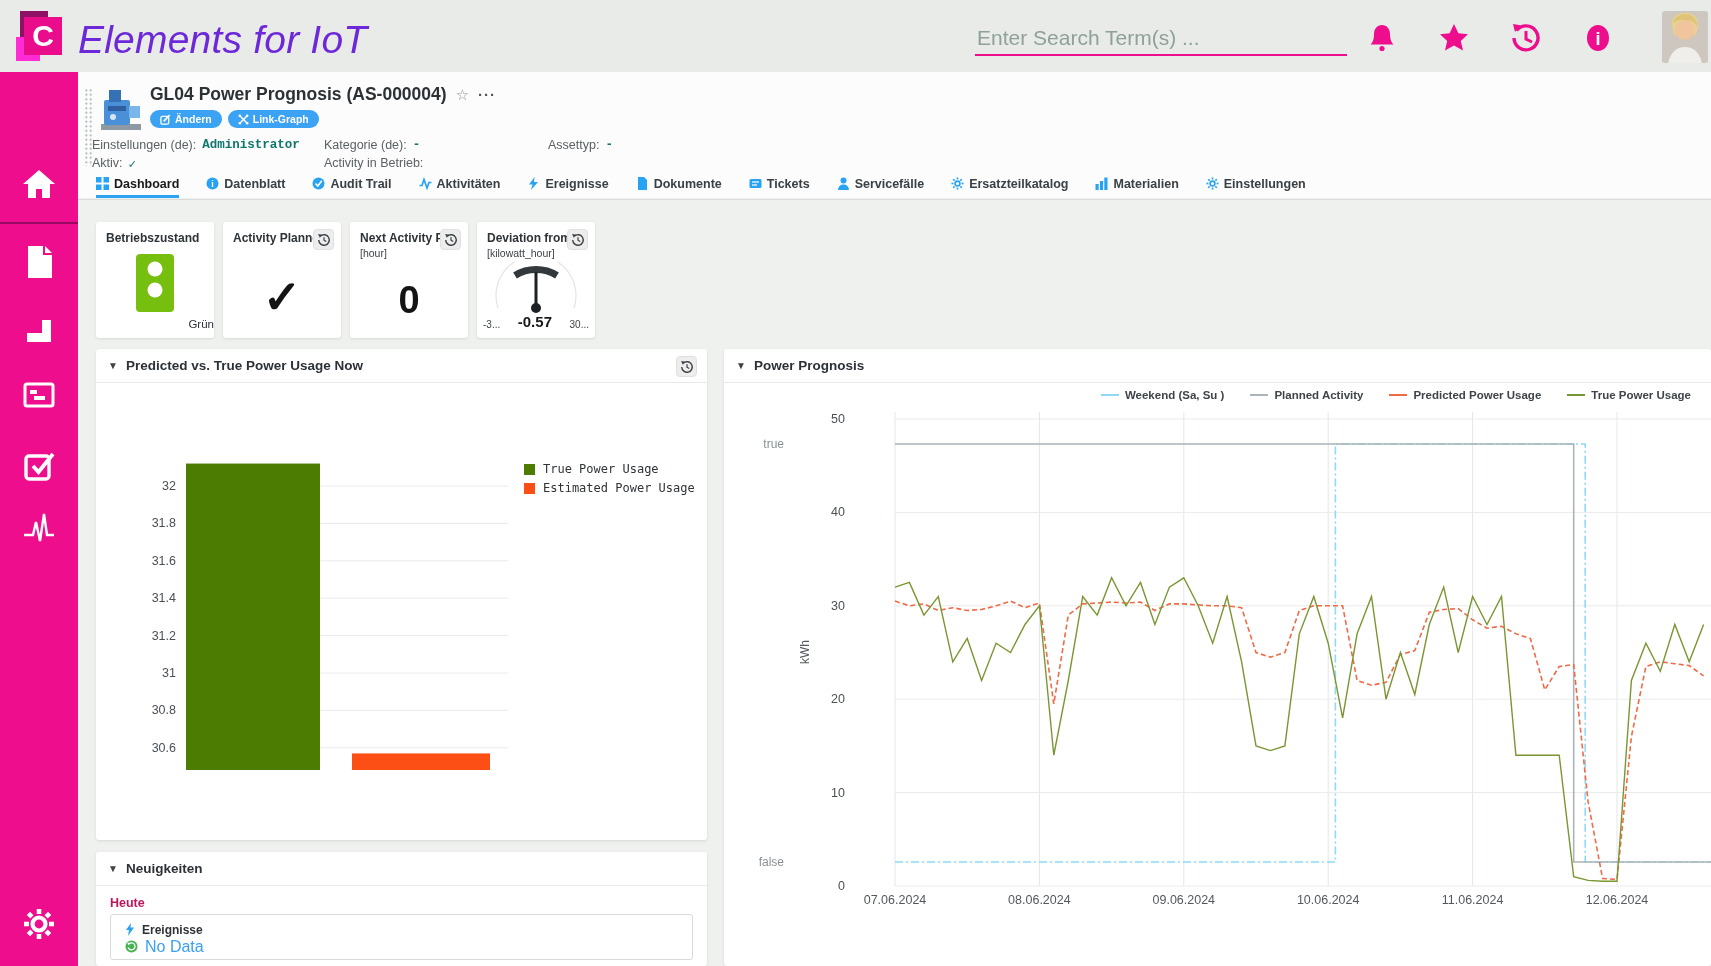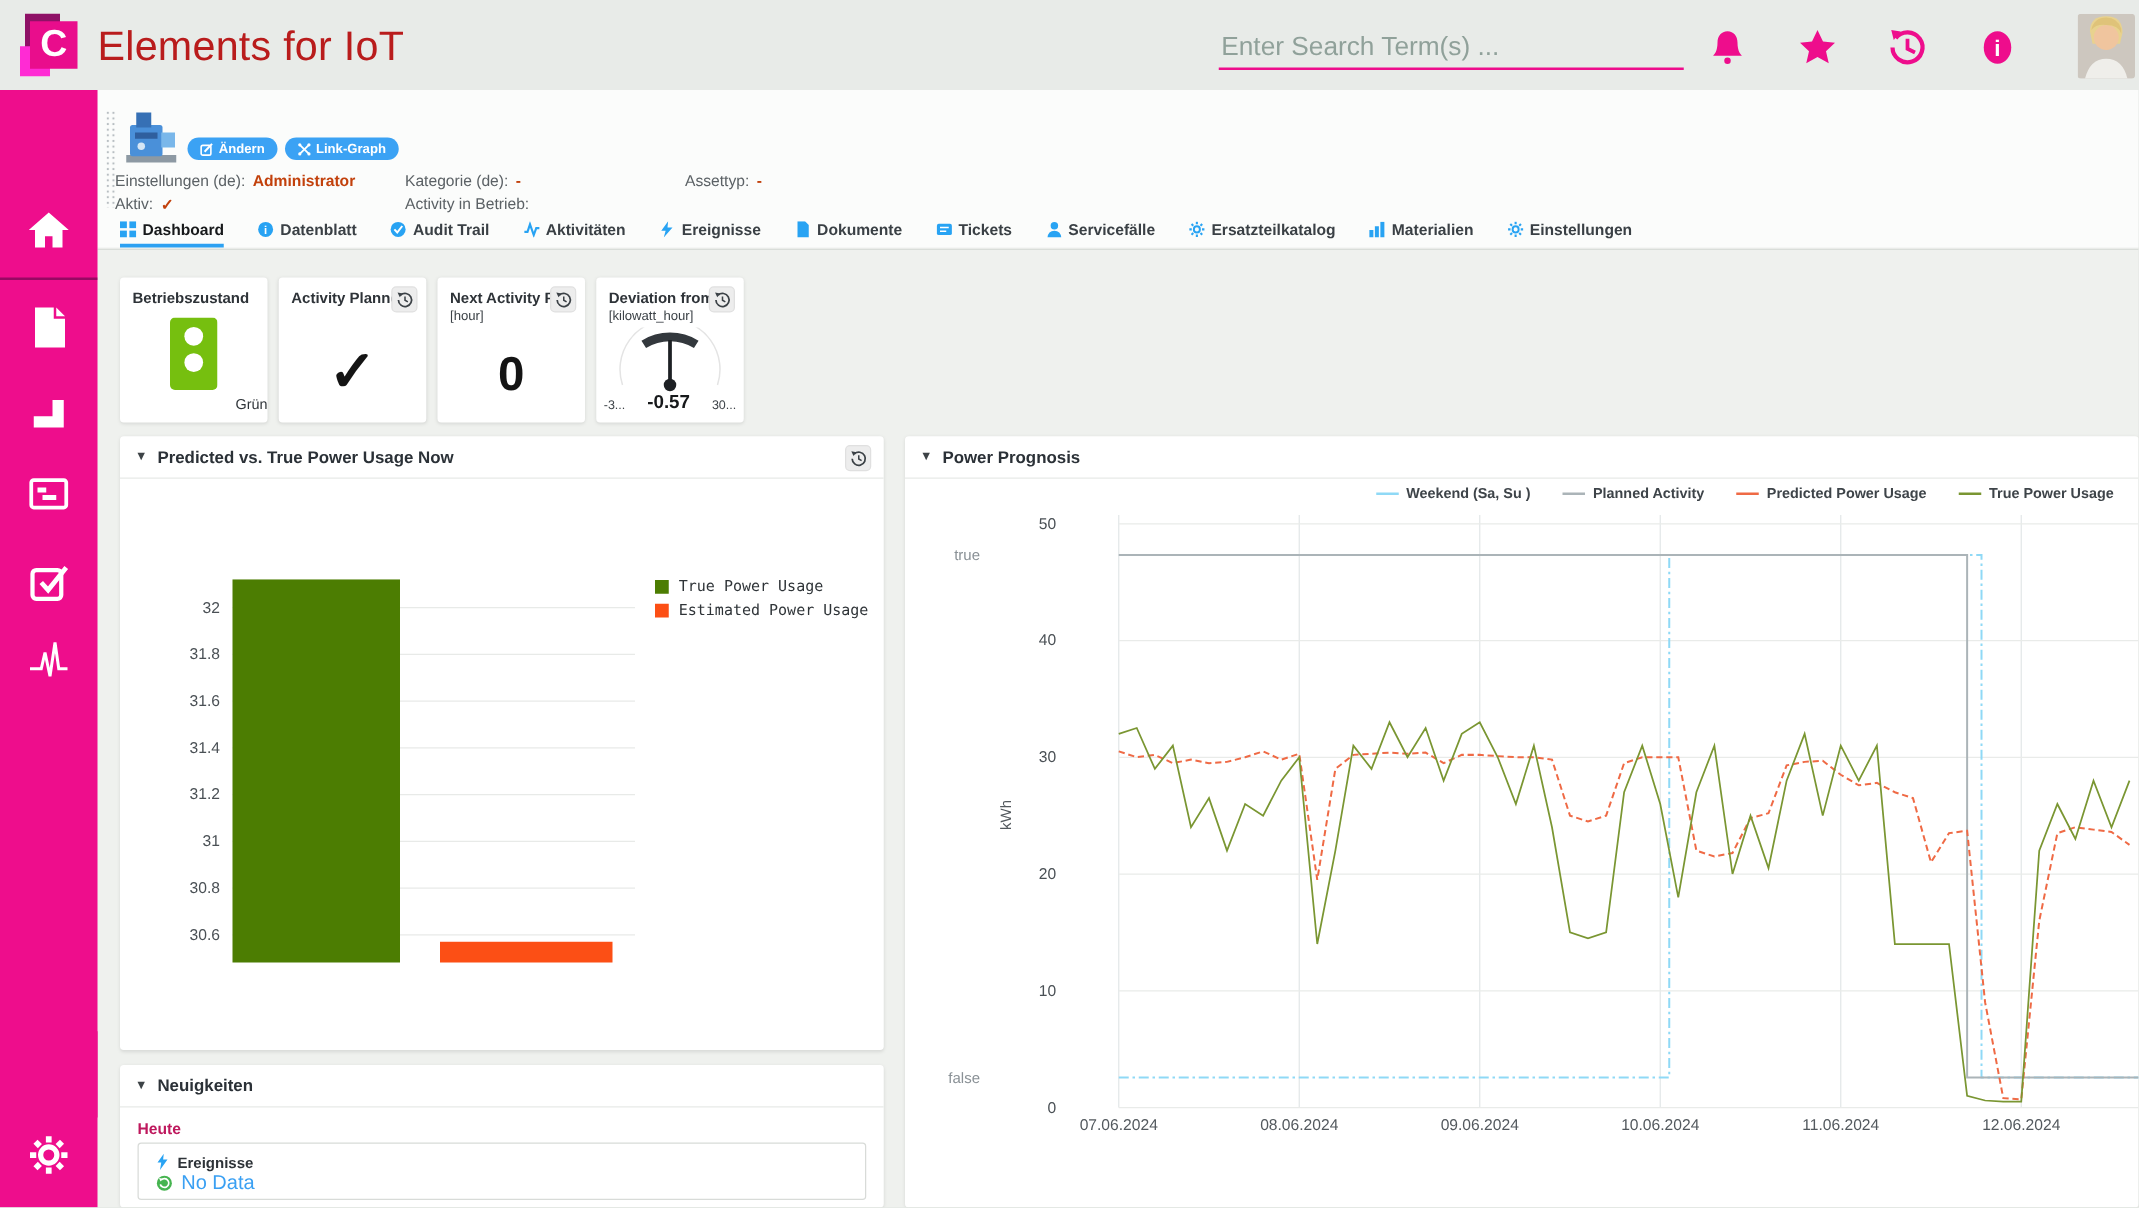--- a/index.html
+++ b/index.html
@@ -7,21 +7,21 @@
   #app{position:relative;width:1711px;height:966px;overflow:hidden;
        font-family:"Liberation Sans",sans-serif;background:#eff1ee;}
 
   
   #topbar{position:absolute;left:0;top:0;width:1711px;height:72px;background:#e8ebe8;z-index:5;}
   #logo{position:absolute;left:16px;top:11px;width:52px;height:52px;}
   #logo .sq-back{position:absolute;left:4px;top:0;width:28px;height:28px;background:#8e1166;}
   #logo .sq-front{position:absolute;left:0;top:26px;width:24px;height:24px;background:#ff2bd4;}
   #logo .sq-main{position:absolute;left:8px;top:6px;width:38px;height:38px;background:#e90d8c;
         color:#fff;font-weight:bold;font-size:30px;display:flex;align-items:center;justify-content:center;}
-  #app-title{position:absolute;left:78px;top:18px;font-size:33px;font-weight:500;color:#b91c1c;letter-spacing:.2px;}
+  #app-title{position:absolute;left:78px;top:18px;font-size:39px;font-weight:500;color:#6d28d9;letter-spacing:.2px;font-style:italic;}
   #search{position:absolute;left:975px;top:22px;width:372px;height:34px;background:transparent;border:none;
           border-bottom:2px solid #ee0d8c;font-size:21px;color:#4a5550;outline:none;font-family:"Liberation Sans",sans-serif;}
   #search::placeholder{color:#90a19a;}
   .hicon{position:absolute;top:22px;width:32px;height:32px;cursor:pointer;}
   #avatar{position:absolute;left:1662px;top:11px;width:46px;height:52px;border-radius:3px;overflow:hidden;}
 
   
   #sidebar{position:absolute;left:0;top:72px;width:78px;height:894px;background:#ee0d8c;z-index:4;}
   .side-item{position:absolute;left:0;width:78px;height:56px;display:flex;align-items:center;justify-content:center;cursor:pointer;}
   #side-divider{position:absolute;left:0;top:150px;width:78px;height:2px;background:rgba(48,2,48,.45);}
@@ -32,21 +32,21 @@
   #drag-dots{position:absolute;left:84px;top:88px;width:9px;height:78px;
      background-image:radial-gradient(#b8bec2 1px,transparent 1.2px);background-size:4.5px 4.5px;}
   #asset-title-row{position:absolute;left:150px;top:84px;display:flex;align-items:center;gap:9px;}
   #asset-title{font-size:17.5px;font-weight:bold;color:#2c3136;}
   .title-star{color:#8d969c;font-size:15px;cursor:pointer;}
   .title-dots{color:#555;font-size:15px;font-weight:bold;letter-spacing:1px;cursor:pointer;}
   #asset-buttons{position:absolute;left:150px;top:110px;display:flex;gap:6px;}
   .bluebtn{height:18px;background:#3ba2f4;color:#fff;border:none;border-radius:9px;font-size:10.5px;
      font-weight:bold;display:flex;align-items:center;gap:4px;padding:0 10px;cursor:pointer;font-family:"Liberation Sans",sans-serif;}
   .meta-label{font-size:12.5px;color:#5b6165;}
-  .meta-value{font-size:12.5px;color:#c2410c;font-weight:bold;}
+  .meta-value{font-size:12.5px;color:#0f766e;font-weight:bold;font-family:Liberation Mono, monospace;}
   .meta-cell{position:absolute;display:flex;gap:6px;white-space:nowrap;}
 
   
   #tabs{position:absolute;left:96px;top:176px;display:flex;gap:27px;height:22px;z-index:2;}
   .tab{display:flex;align-items:center;gap:5px;font-size:12.5px;font-weight:bold;color:#3a4045;cursor:pointer;
        padding-bottom:4px;border-bottom:3px solid transparent;white-space:nowrap;justify-content:center;}
   .tab.active{color:#17191b;border-bottom-color:#2da1f2;}
   #tab-divider{position:absolute;left:78px;top:199px;width:1633px;height:1px;background:#d9ddd9;}
 
   
@@ -196,20 +196,25 @@
   <div id="drag-dots"></div>
   <div style="position:absolute;left:98px;top:84px;">
     <svg width="46" height="50" viewBox="0 0 46 50">
       <rect x="3" y="40" width="40" height="6" fill="#8d99a3"></rect>
       <rect x="6" y="16" width="26" height="25" rx="2" fill="#4a90d9"></rect>
       <rect x="11" y="6" width="12" height="12" fill="#3670b5"></rect>
       <rect x="31" y="22" width="11" height="12" fill="#79b7ea"></rect>
       <rect x="10" y="22" width="18" height="5" fill="#2f5f9e"></rect>
       <circle cx="15" cy="33" r="3" fill="#d6e6f5"></circle>
     </svg>
+  </div>
+  <div id="asset-title-row">
+    <span id="asset-title">GL04 Power Prognosis (AS-000004)</span>
+    <span class="title-star">☆</span>
+    <span class="title-dots">···</span>
   </div>
   <div id="asset-buttons">
     <button class="bluebtn">
       <svg width="11" height="11" viewBox="0 0 12 12">
           <rect x="1" y="2.5" width="8.5" height="8.5" rx="1.5" fill="none" stroke="#fff" stroke-width="1.4"></rect>
           <path d="M4 8 10.5 1.2" stroke="#fff" stroke-width="1.8" fill="none"></path>
         </svg>
       <span>Ändern</span>
     </button>
     <button class="bluebtn">

